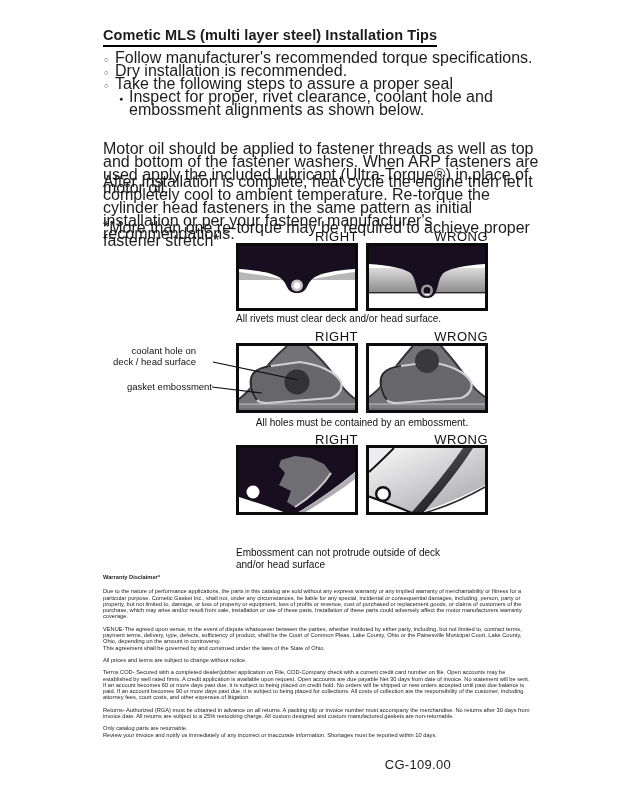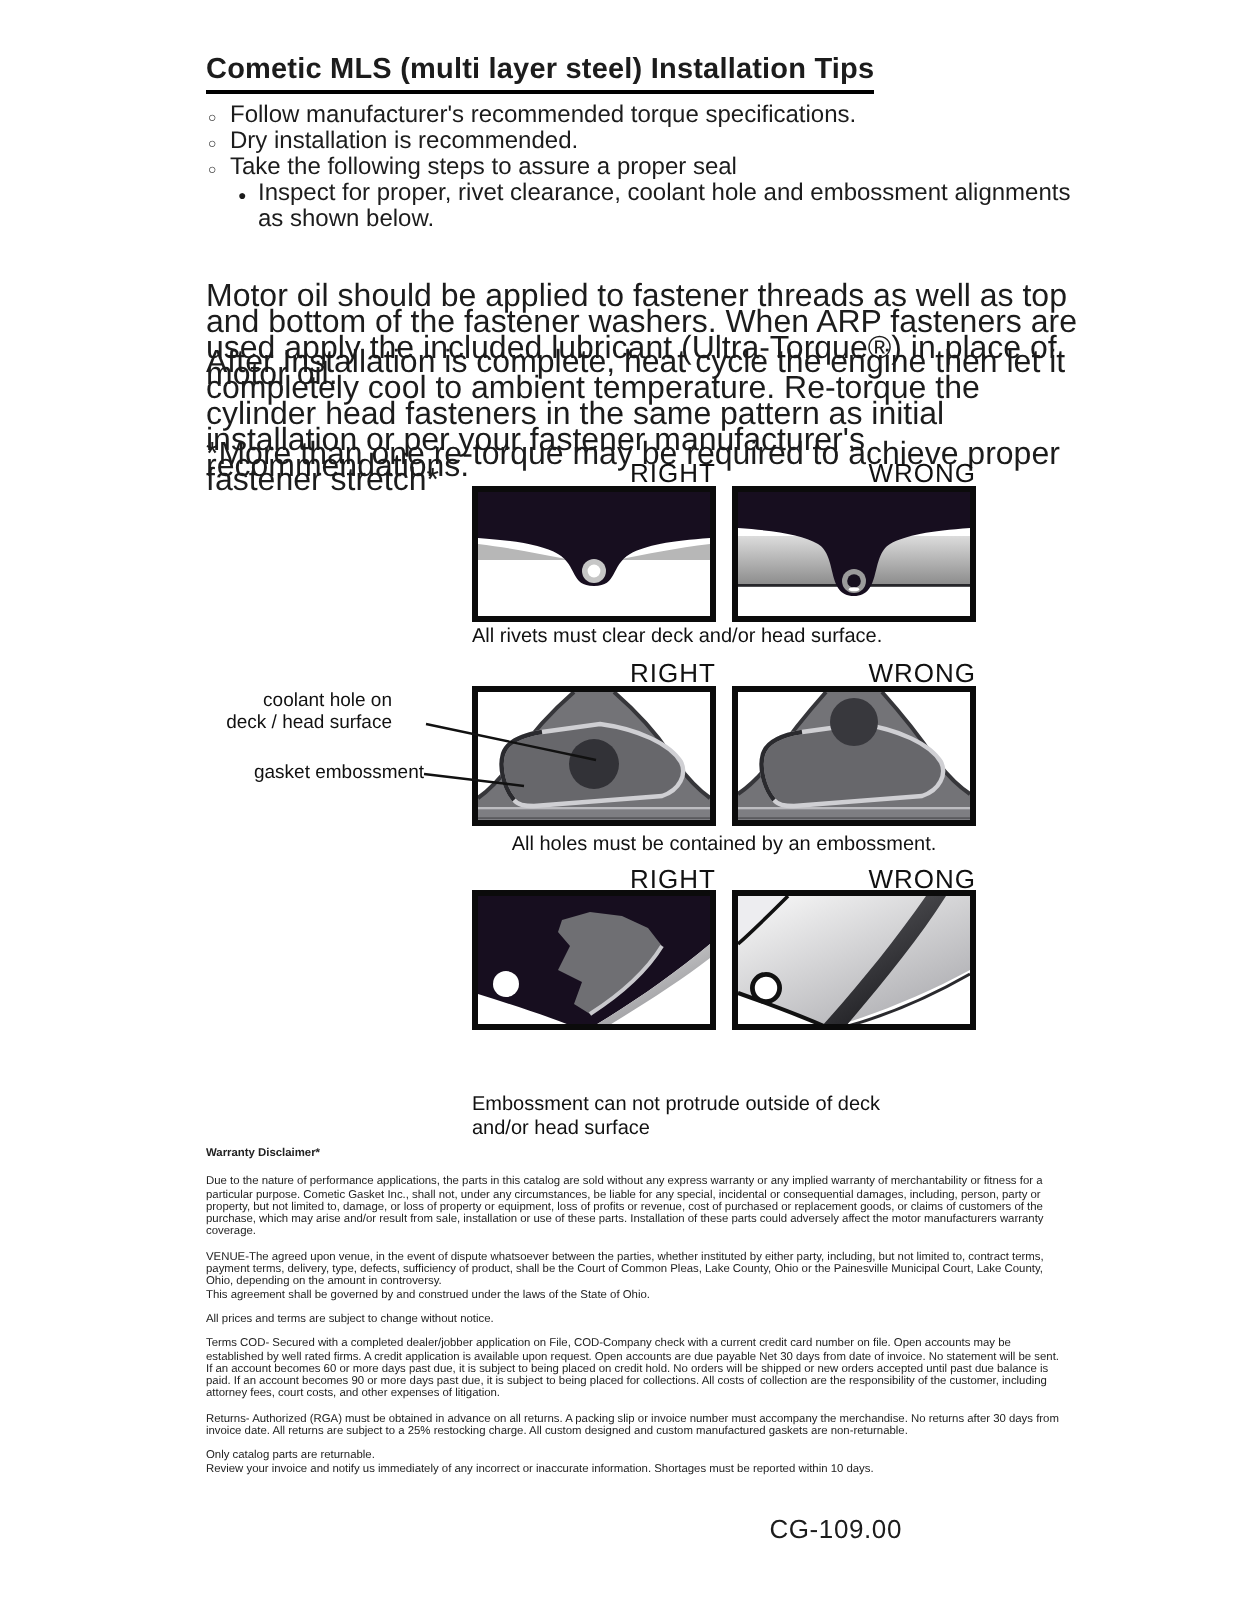--- a/index.html
+++ b/index.html
@@ -7,21 +7,21 @@
     position:relative; width:618px; height:800px; background:#ffffff;
     font-family:"Liberation Sans", sans-serif; color:#1c1c1c; overflow:hidden;
   }
   .abs { position:absolute; }
   .prelines { white-space:pre-line; }
 
   .title {
     left:103px; top:27px; font-size:14.5px; font-weight:bold;
     border-bottom:2.5px solid #000; padding-bottom:2px; letter-spacing:0.1px;
   }
-  .bullets { left:104px; top:51px; width:445px; font-size:12px; line-height:13px; }
+  .bullets { left:104px; top:51px; width:445px; font-size:16px; line-height:13px; }
   .b-item { position:relative; padding-left:11px; }
   .b-item::before { content:"○"; position:absolute; left:0; top:2px; font-size:7px; }
   .sub-item { position:relative; margin-left:15px; padding-left:10px; }
   .sub-item::before { content:"●"; position:absolute; left:0; top:2px; font-size:7px; }
 
   .diesel-heading { left:103px; top:123px; font-size:13px; font-weight:bold; }
   .body-para { left:103px; top:0; width:438px; font-size:16px; line-height:13px; }
   .p1 { top:142px; } .p2 { top:175px; } .p-note { top:221px; }
 
   .dlabel { width:122px; text-align:right; font-size:13px; letter-spacing:0.5px; color:#111; }

